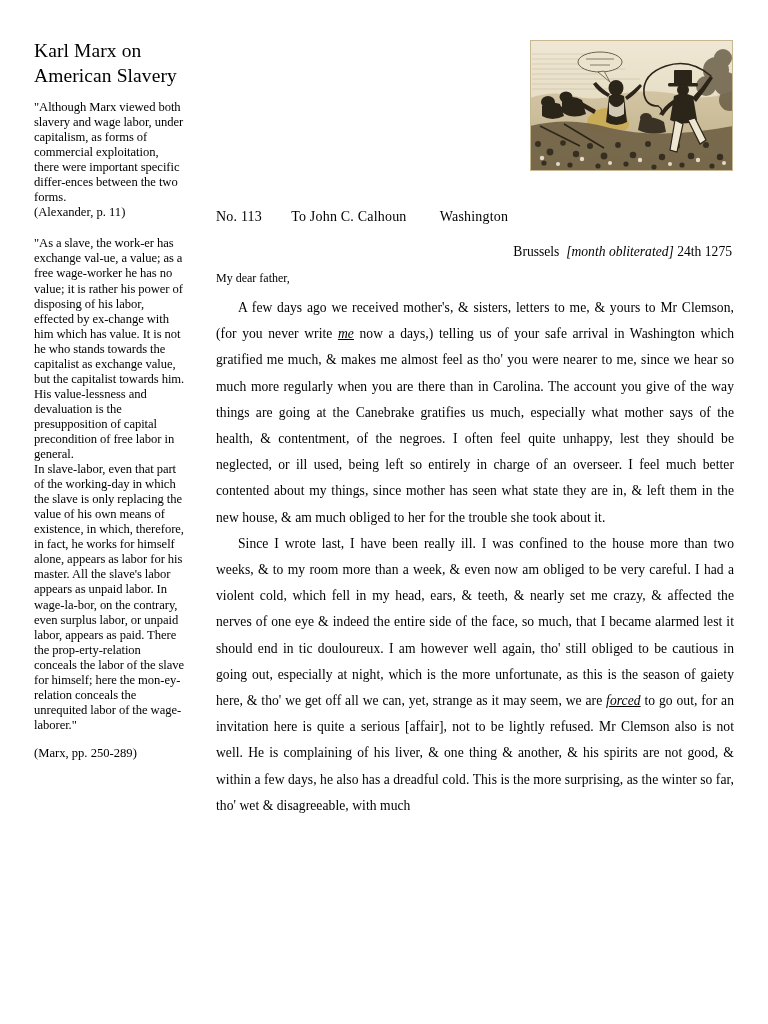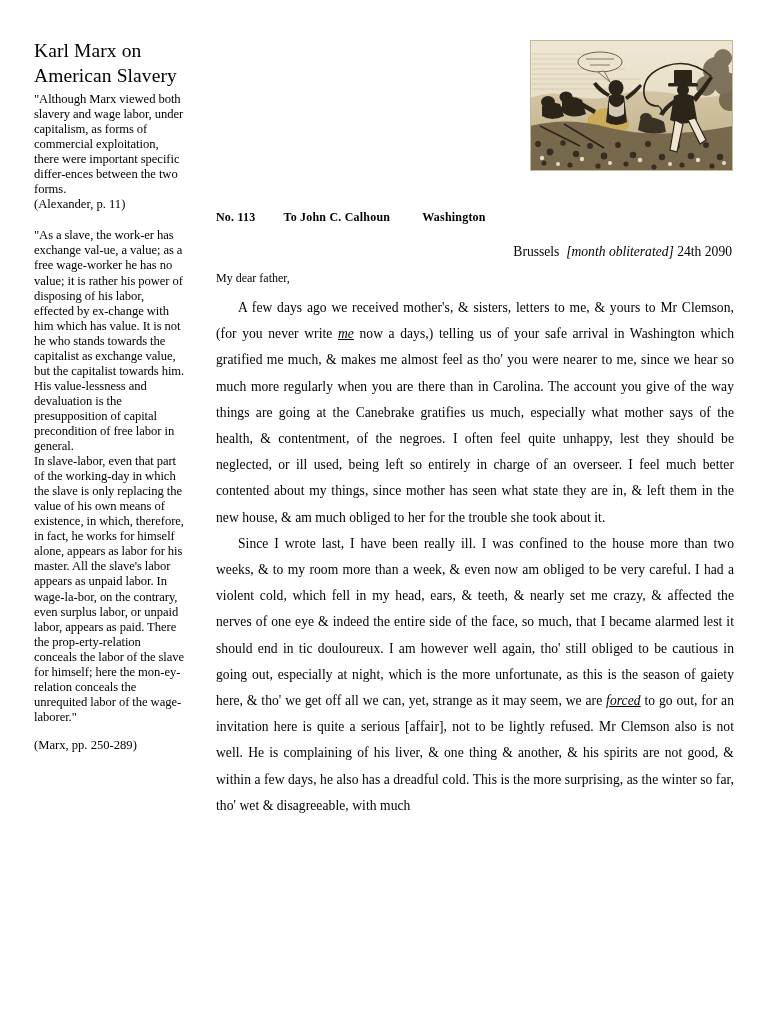--- a/index.html
+++ b/index.html
@@ -30,21 +30,21 @@
     top: 38px;
     width: 152px;
   }
 
   .doc-title {
     font-family: "Liberation Serif", "DejaVu Serif", serif;
     font-size: 19.5px;
     line-height: 25px;
     font-weight: 400;
     letter-spacing: 0.1px;
-    margin: 0 0 4px 0;
+    margin: 0 0 12px 0;
     color: #000;
   }
 
   .quote-block {
     font-size: 12.6px;
     line-height: 15.05px;
     text-align: left;
     margin: 0 0 14px 0;
     letter-spacing: -0.05px;
     word-spacing: -0.1px;
@@ -73,22 +73,22 @@
 
   
   .letter {
     position: absolute;
     left: 216px;
     top: 205px;
     width: 518px;
   }
 
   .letter-head {
-    font-size: 12px;
-    font-weight: bold;
+    font-size: 14px;
+    font-weight: normal;
     line-height: 24px;
     letter-spacing: 0.2px;
     margin: 0 0 14px 0;
   }
   .letter-head .hl1 { display: block; }
   .letter-head .hl2 { display: block; padding-left: 77px; }
   .hspace-a { display: inline-block; width: 22px; }
   .hspace-b { display: inline-block; width: 26px; }
   .hspace-c { display: inline-block; width: 21px; }
 
@@ -287,21 +287,21 @@
         <span class="hspace-a"></span>
         <span>To John C. Calhoun</span>
         <span class="hspace-b"></span>
         <span>Washington</span>
       </span>
     </div>
 
     <p class="dateline">
       <span>Brussels</span>&nbsp;
       <em>[month obliterated]</em>
-      <span>24th 2090</span>
+      <span>24th 1275</span>
     </p>
 
     <p class="salutation">My dear father,</p>
 
     <p class="body-par"><span>A few days ago we received mother's, &amp; sisters, letters to me, &amp; yours to Mr Clemson, (for you never write </span><u>me</u><span> now a days,) telling us of your safe arrival in Washington which gratified me much, &amp; makes me almost feel as tho' you were nearer to me, since we hear so much more regularly when you are there than in Carolina.  The account you give of the way things are going at the Canebrake gratifies us much, especially what mother says of the health, &amp; contentment, of the negroes.  I often feel quite unhappy, lest they should be neglected, or ill used, being left so entirely in charge of an overseer.  I feel much better contented about my things, since mother has seen what state they are in, &amp; left them in the new house, &amp; am much obliged to her for the trouble she took about it.</span></p>
 
     <p class="body-par"><span>Since I wrote last, I have been really ill.  I was confined to the house more than two weeks, &amp; to my room more than a week, &amp; even now am obliged to be very careful.  I had a violent cold, which fell in my head, ears, &amp; teeth, &amp; nearly set me crazy, &amp; affected the nerves of one eye &amp; indeed the entire side of the face, so much, that I became alarmed lest it should end in tic douloureux.  I am however well again, tho' still obliged to be cautious in going out, especially at night, which is the more unfortunate, as this is the season of gaiety here, &amp; tho' we get off all we can, yet, strange as it may seem, we are </span><u>forced</u><span> to go out, for an invitation here is quite a serious [affair], not to be lightly refused.  Mr Clemson also is not well.  He is complaining of his liver, &amp; one thing &amp; another, &amp; his spirits are not good, &amp; within a few days, he also has a dreadful cold.  This is the more surprising, as the winter so far, tho' wet &amp; disagreeable, with much</span></p>
 
   </div>
 

